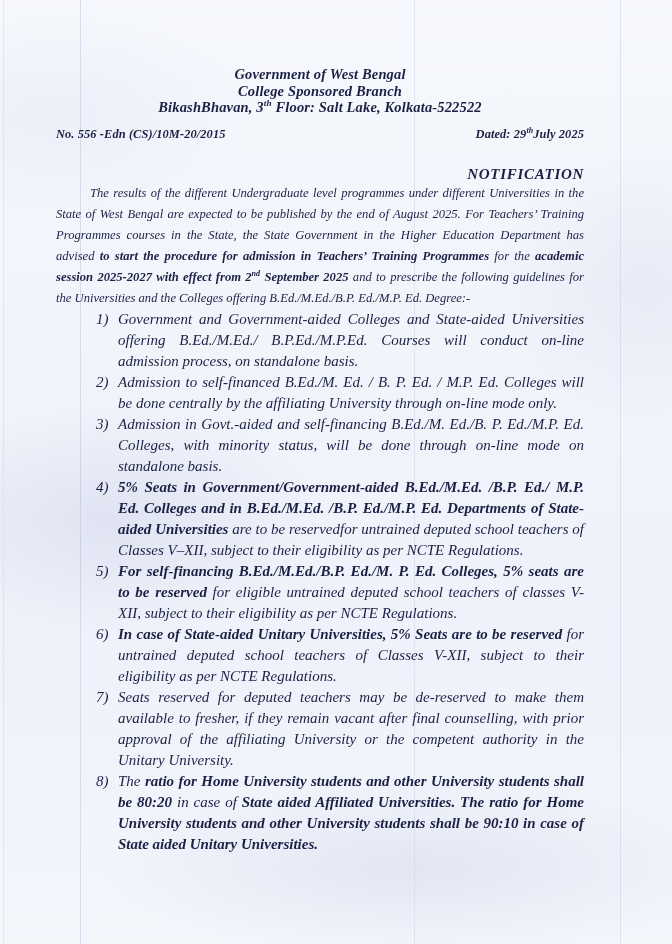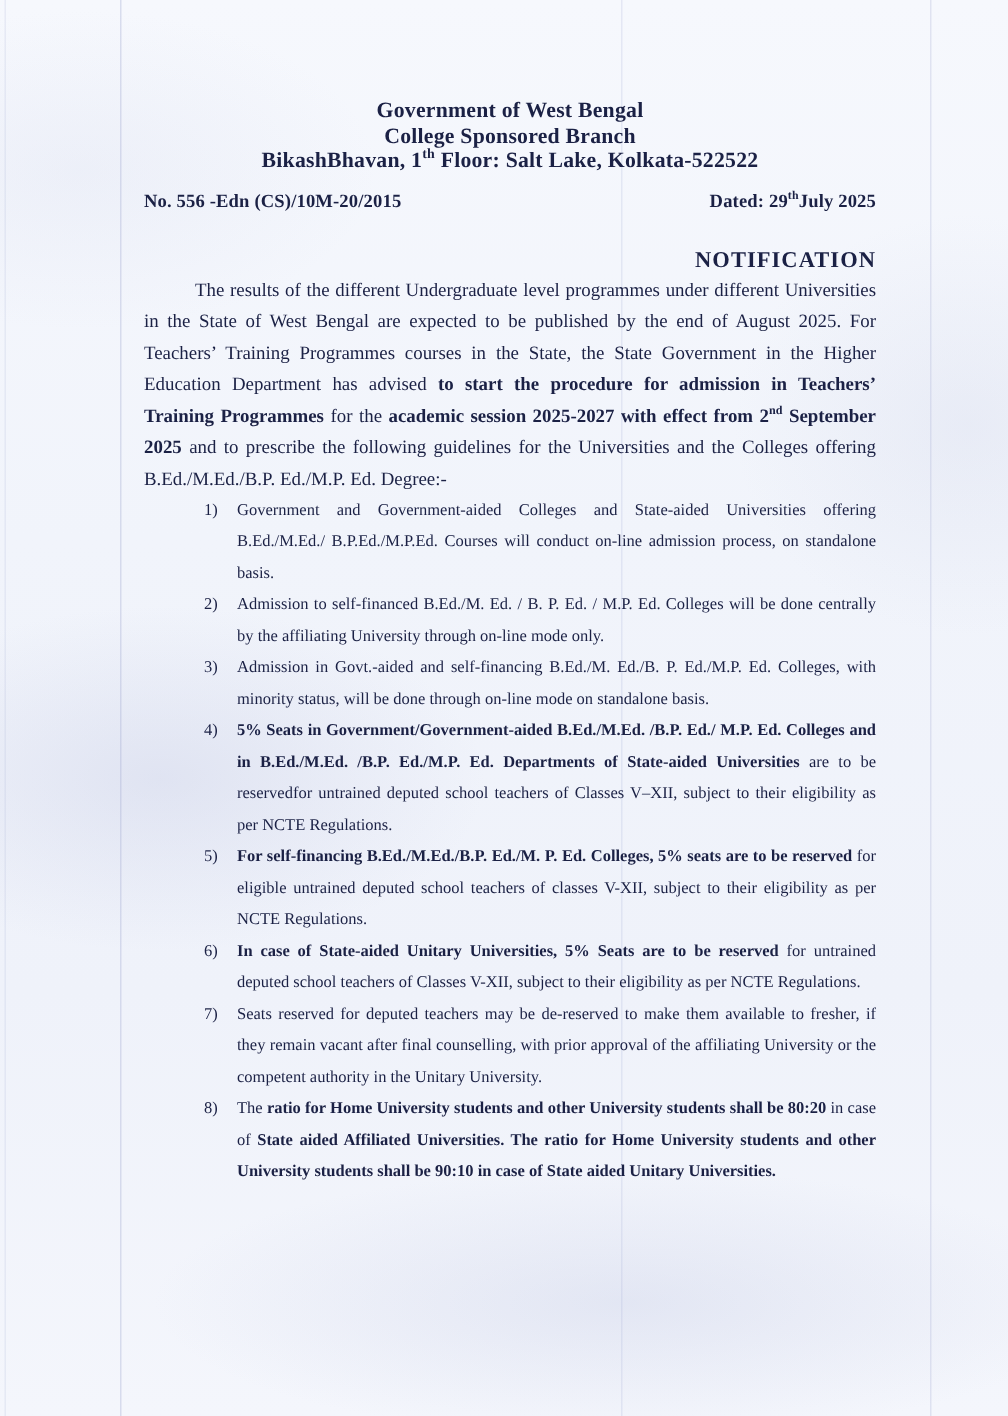--- a/index.html
+++ b/index.html
@@ -40,21 +40,22 @@
     pointer-events: none;
   }
   .seam.s1 { left: 80px;  }
   .seam.s2 { left: 414px; background: rgba(172,180,216,0.24); }
   .seam.s3 { left: 620px; background: rgba(172,180,216,0.30); }
   .seam.edge-l { left: 3px; background: rgba(178,186,218,0.22); }
 
   .content {
     position: relative;
     z-index: 2;
-    padding: 0 88px 0 96px;
+    padding: 0 88px 0 56px;
+    font-style: italic;
   }
 
   
   .letterhead {
     text-align: center;
     padding-top: 66px;
     font-weight: bold;
     font-size: 14.5px;
     line-height: 16.6px;
     letter-spacing: 0.15px;
@@ -98,21 +99,21 @@
   }
   .bodytext p { margin: 0; text-indent: 34px; }
   b, .b { font-weight: bold; }
 
   
   ol.guidelines {
     margin: 0;
     padding: 0 0 0 40px;
     list-style: none;
     counter-reset: gl;
-    font-size: 11px;
+    font-size: 15px;
     line-height: 21px;
   }
   ol.guidelines > li {
     counter-increment: gl;
     position: relative;
     padding-left: 22px;
     text-align: justify;
     text-justify: inter-word;
     margin: 0;
   }
@@ -135,21 +136,21 @@
   <div class="seam edge-l"></div>
   <div class="seam s1"></div>
   <div class="seam s2"></div>
   <div class="seam s3"></div>
 
   <div class="content">
 
     <div class="letterhead">
       <div class="lh-line">Government of West Bengal</div>
       <div class="lh-line">College Sponsored Branch</div>
-      <div class="lh-line addr"><span>BikashBhavan, 1</span><sup>th</sup><span> Floor: Salt Lake, Kolkata-522522</span></div>
+      <div class="lh-line addr"><span>BikashBhavan, 3</span><sup>th</sup><span> Floor: Salt Lake, Kolkata-522522</span></div>
     </div>
 
     <div class="refrow">
       <div class="refno">No. 556 -Edn (CS)/10M-20/2015</div>
       <div class="refdate"><span>Dated: 29</span><sup>th</sup><span>July 2025</span></div>
     </div>
 
     <div class="notif-title">NOTIFICATION</div>
 
     <div class="bodytext">

